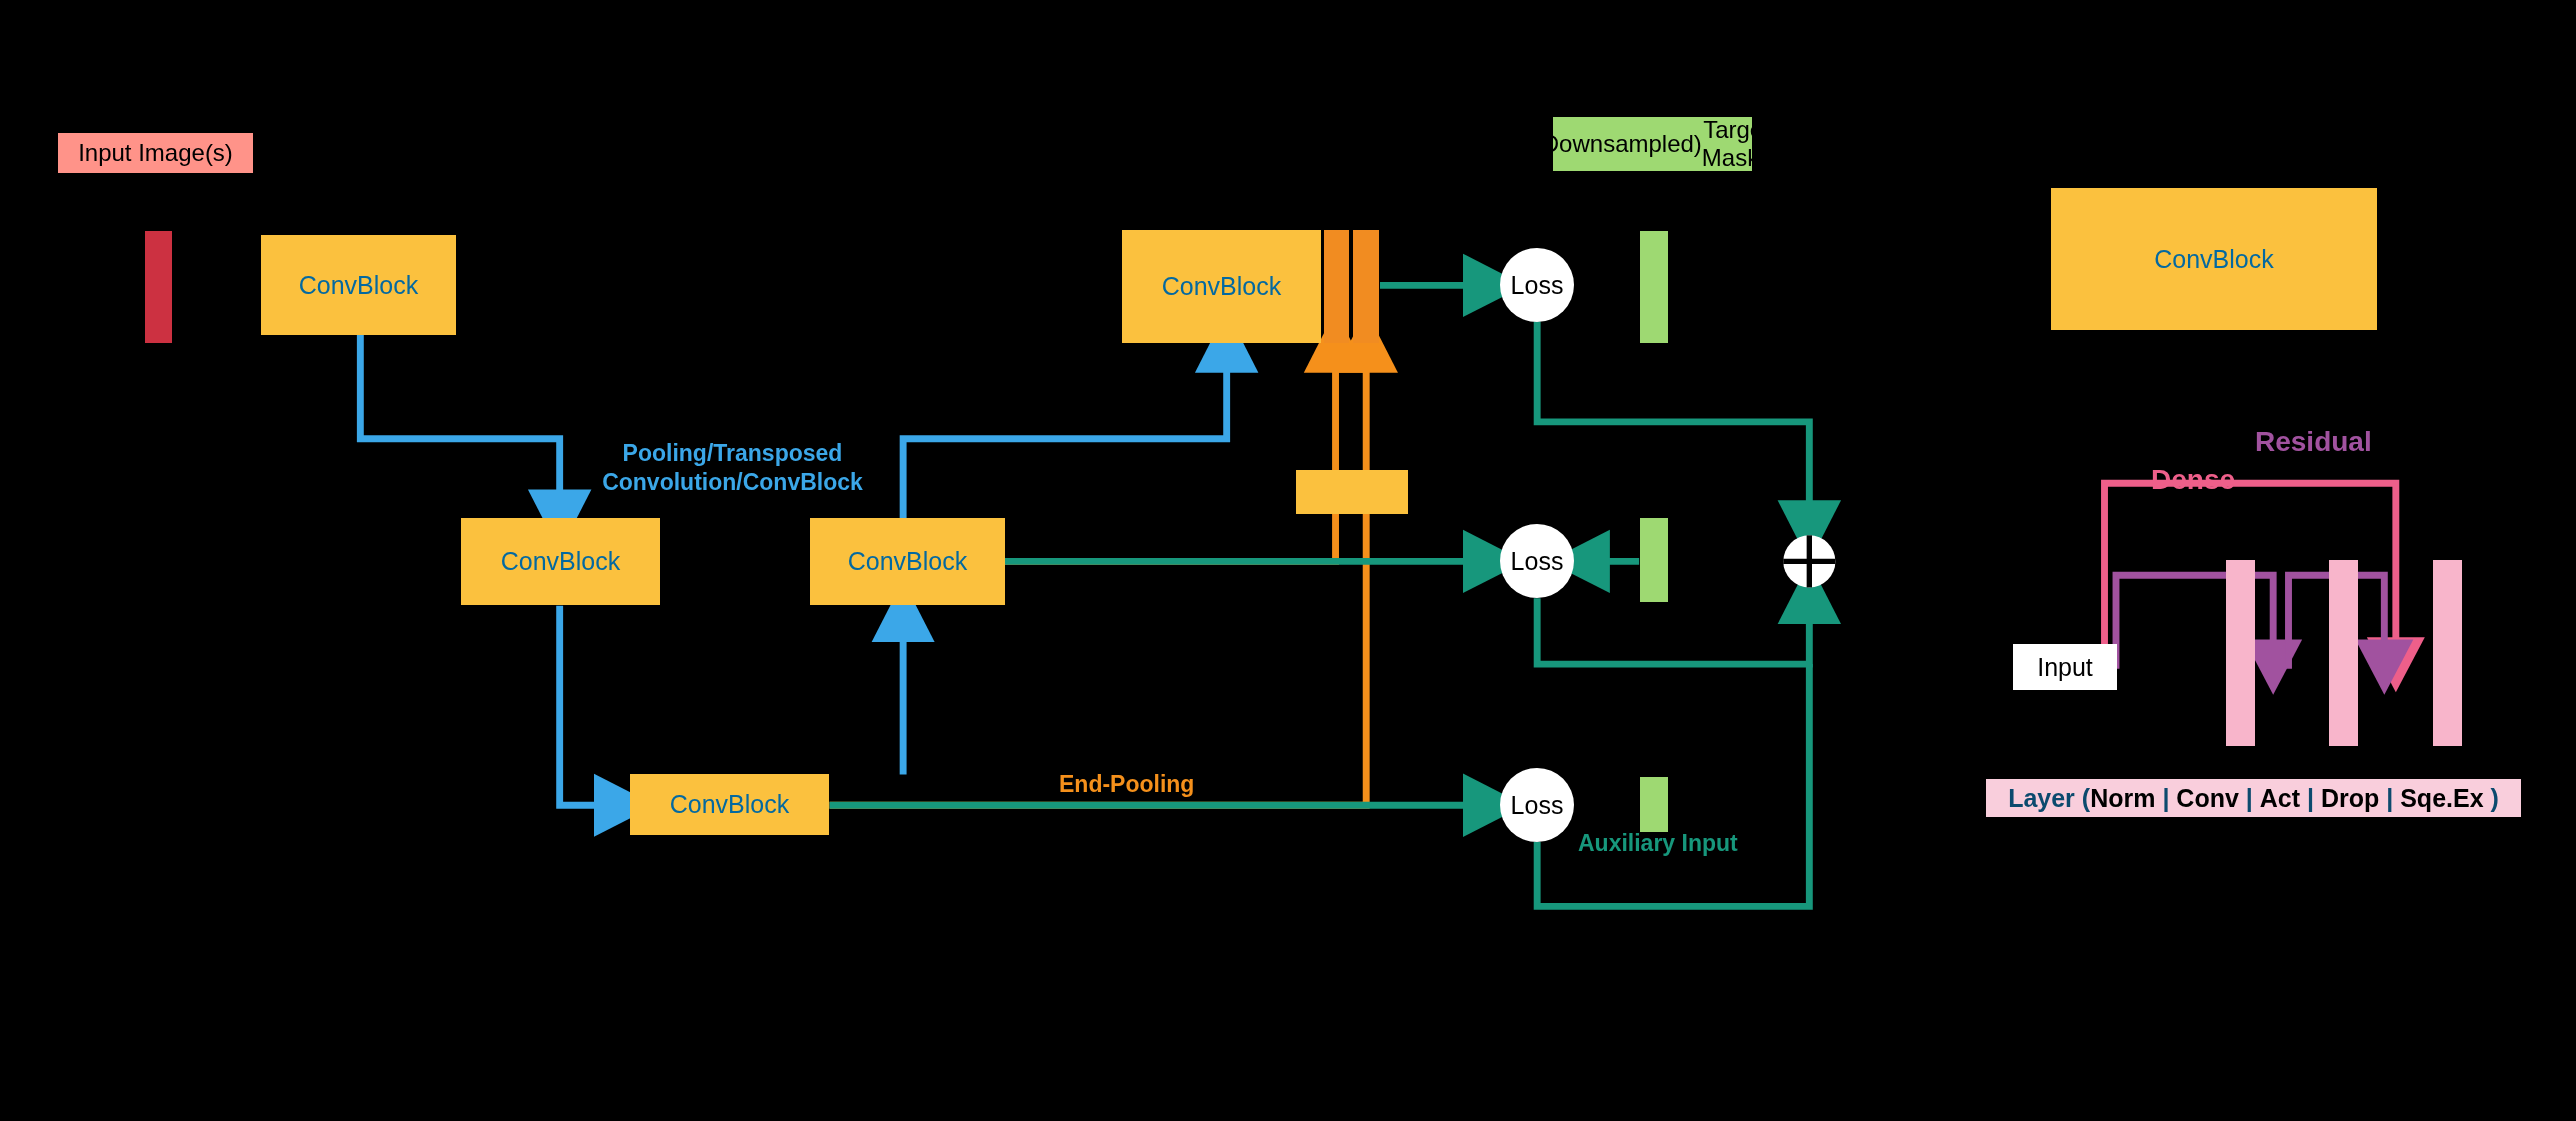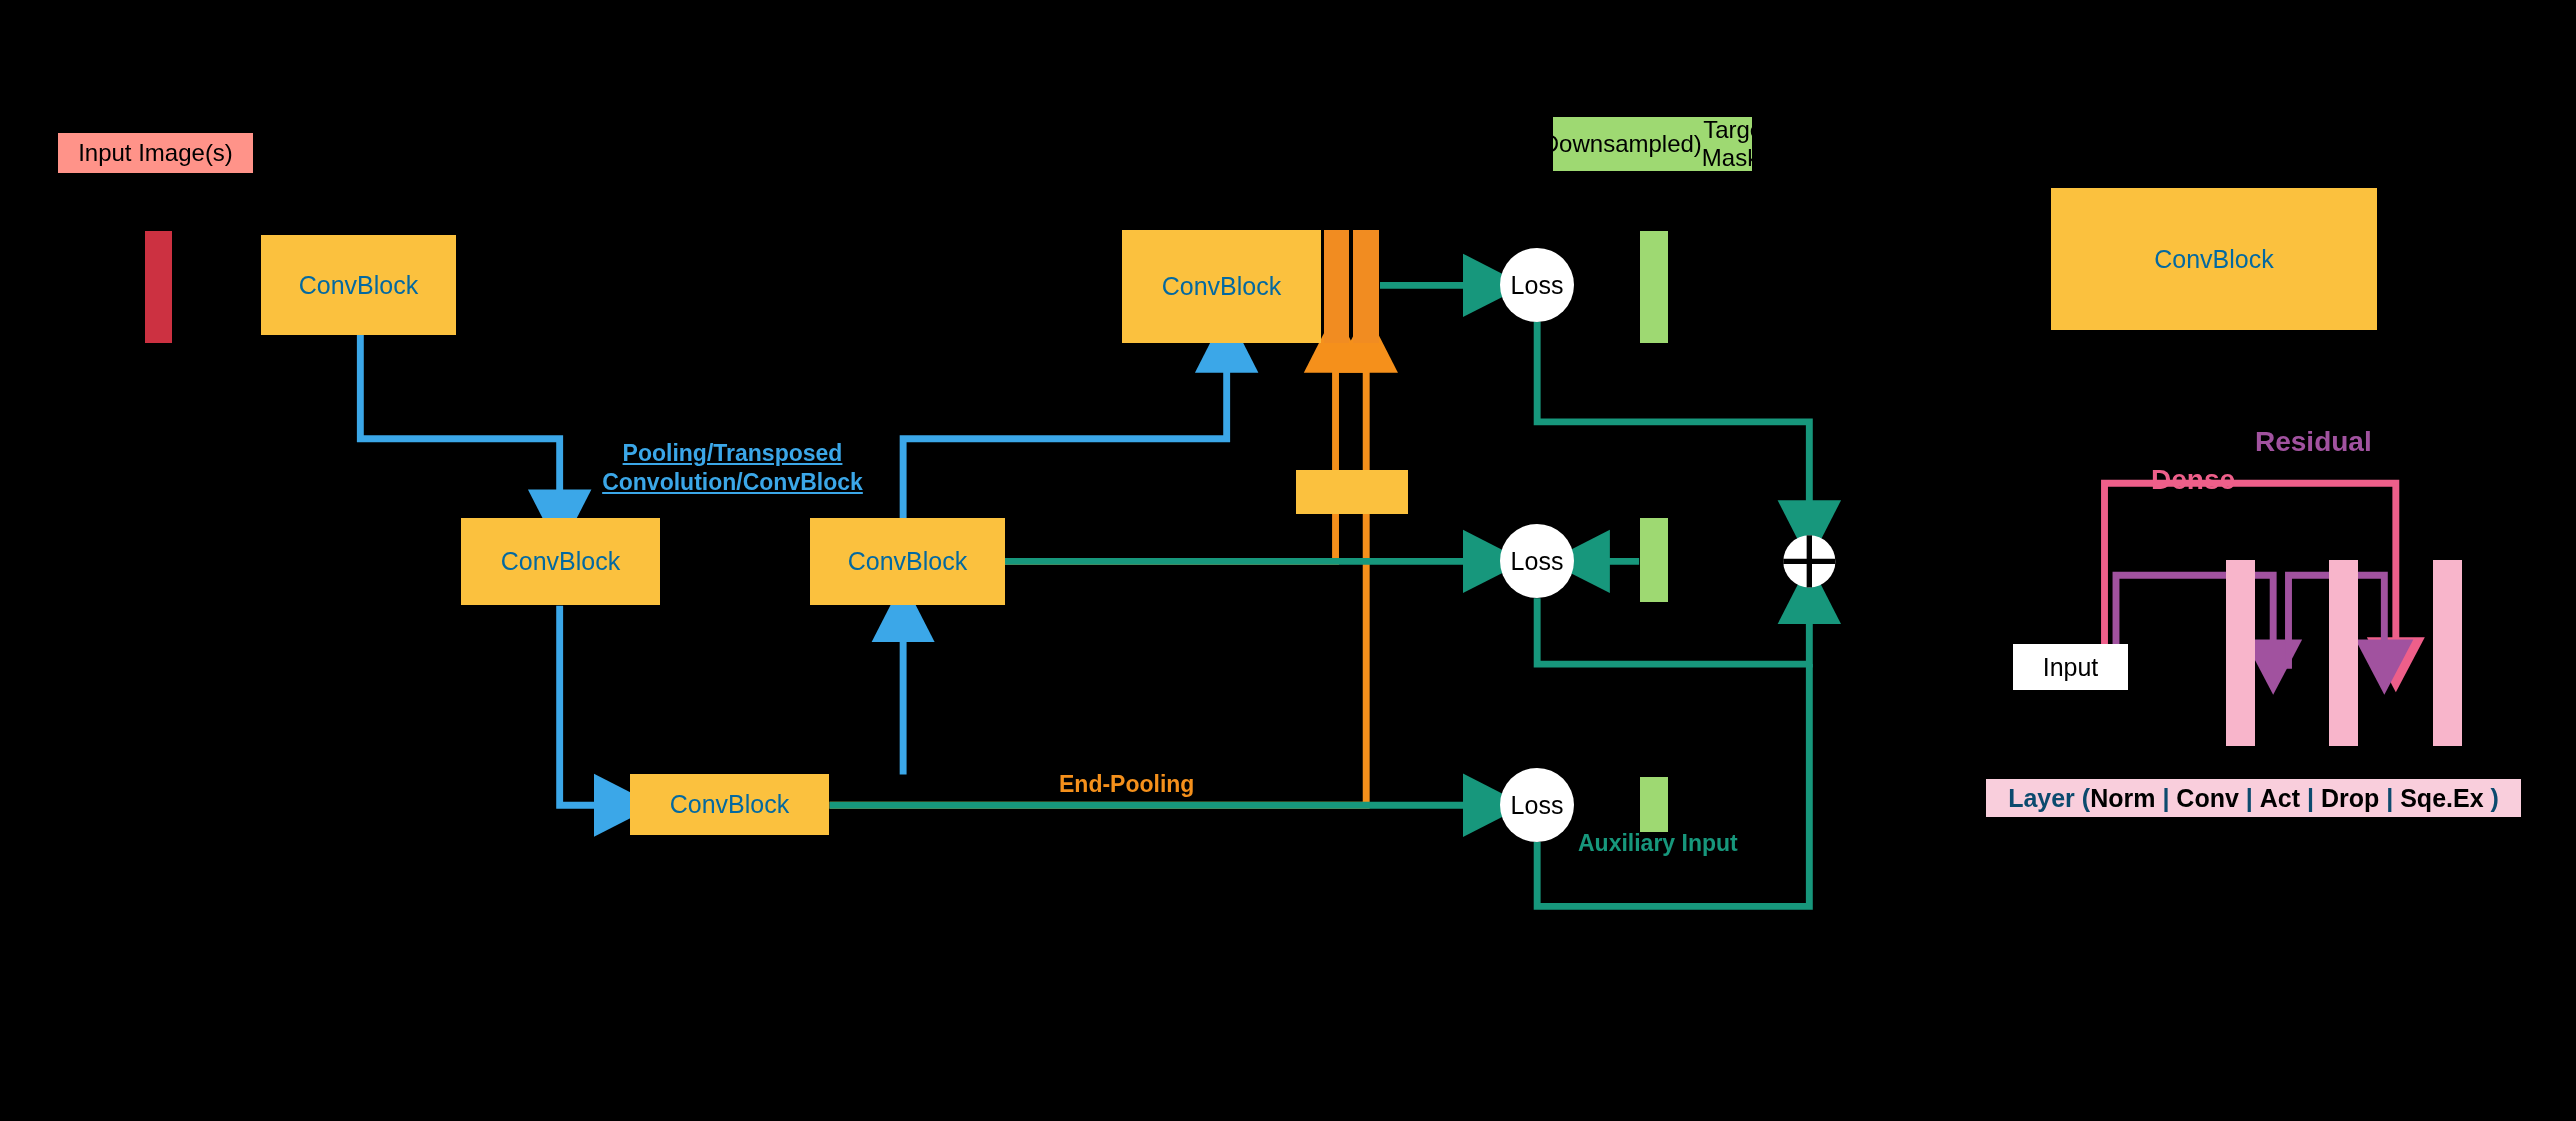--- a/index.html
+++ b/index.html
@@ -12,21 +12,21 @@
   svg.layer{position:absolute;left:0;top:0;width:2576px;height:1122px;overflow:visible;}
   .node{position:absolute;display:flex;align-items:center;justify-content:center;
         text-align:center;box-sizing:border-box;}
   .convblock{background:#FBC13E;color:#0369a1;font-size:25px;}
   .pinkbox{background:#FF9389;color:#000;font-size:24px;}
   .greenbox{background:#9ED972;color:#000;font-size:24px;line-height:1.18;}
   .losscircle{background:#FFFFFF;color:#000;border-radius:50%;font-size:25px;}
   .inputbox{background:#FFFFFF;color:#000;font-size:25px;}
   .bar{position:absolute;}
   .lbl{position:absolute;font-weight:bold;white-space:nowrap;}
-  .lbl.blue{color:#3BA7E8;font-size:23px;line-height:1.28;text-align:center;text-decoration:underline;}
+  .lbl.blue{color:#3BA7E8;font-size:23px;line-height:1.28;text-align:center;}
   .lbl.orange{color:#F5901B;font-size:23px;}
   .lbl.teal{color:#17977C;font-size:23px;text-align:center;}
   .lbl.dense{color:#EE5F8A;font-size:28px;}
   .lbl.residual{color:#A1529F;font-size:28px;}
   .legendbar{position:absolute;background:#F9CEDC;display:flex;align-items:center;
              justify-content:center;font-size:25px;font-weight:bold;white-space:nowrap;}
   .legendbar .k{color:#000;}
   .legendbar .p{color:#0c4a6e;}
 </style>
 </head>
@@ -163,21 +163,21 @@
     <span>ConvBlock</span>
   </div>
 
   <div class="lbl dense" style="left:2151px;top:426px;margin-top:38px;">
     <span>Dense</span>
   </div>
   <div class="lbl residual" style="left:2255px;top:426px;">
     <span>Residual</span>
   </div>
 
-  <div class="node inputbox" style="left:2013px;top:644px;width:115px;height:46px;">
+  <div class="node inputbox" style="left:2013px;top:644px;width:104px;height:46px;">
     <span>Input</span>
   </div>
 
   <div class="bar" style="left:2226px;top:560px;width:29px;height:186px;background:#F8B5CB;"></div>
   <div class="bar" style="left:2329px;top:560px;width:29px;height:186px;background:#F8B5CB;"></div>
   <div class="bar" style="left:2433px;top:560px;width:29px;height:186px;background:#F8B5CB;"></div>
 
   <div class="legendbar" style="left:1986px;top:779px;width:535px;height:38px;">
     <span class="p">Layer</span>&nbsp;<span class="p">(</span><span class="k">Norm</span>&nbsp;<span class="p">|</span>&nbsp;<span class="k">Conv</span>&nbsp;<span class="p">|</span>&nbsp;<span class="k">Act</span>&nbsp;<span class="p">|</span>&nbsp;<span class="k">Drop</span>&nbsp;<span class="p">|</span>&nbsp;<span class="k">Sqe.Ex</span>&nbsp;<span class="p">)</span>
   </div>

